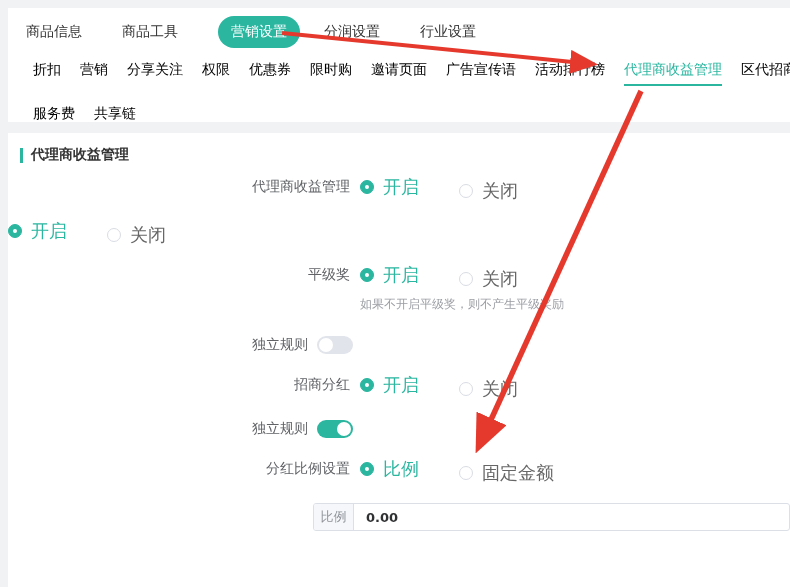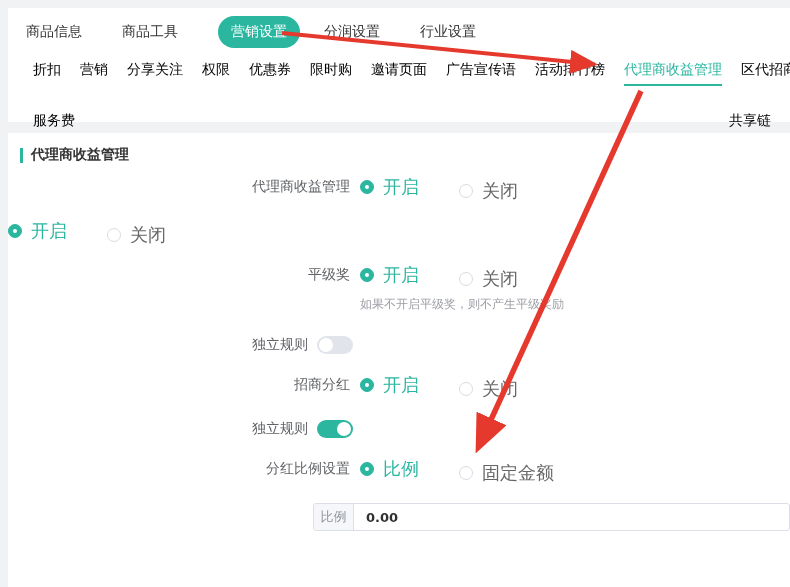--- a/index.html
+++ b/index.html
@@ -17,21 +17,21 @@
   .top-tabs{display:flex;align-items:center;margin:9px 0 0 18px;height:30px;}
   .top-tab{font-size:14px;color:#333;margin-right:40px;white-space:nowrap;cursor:pointer;}
   .top-tab.active{
     color:#fff;background:var(--accent);
     padding:7px 13px;border-radius:16px;margin-right:24px;
   }
 
   
   .sub-tabs-row{display:flex;align-items:center;margin-left:25px;white-space:nowrap;}
   .sub-tabs-row.row1{margin-top:14px;}
-  .sub-tabs-row.row2{margin-top:26px;justify-content:space-between;}
+  .sub-tabs-row.row2{margin-top:19px;}
   .sub-tab{font-size:14px;color:#000000;margin-right:19px;padding-bottom:5px;cursor:pointer;border-bottom:2px solid transparent;}
   .sub-tab.active{color:var(--accent);border-bottom-color:var(--accent);}
 
   
   .section-header{display:flex;align-items:center;margin:14px 0 0 12px;height:16px;}
   .section-bar{width:3px;height:15px;background:var(--accent);margin-right:8px;}
   .section-title{font-size:14px;font-weight:bold;color:#333;}
 
   
   .form{margin-top:14px;}

